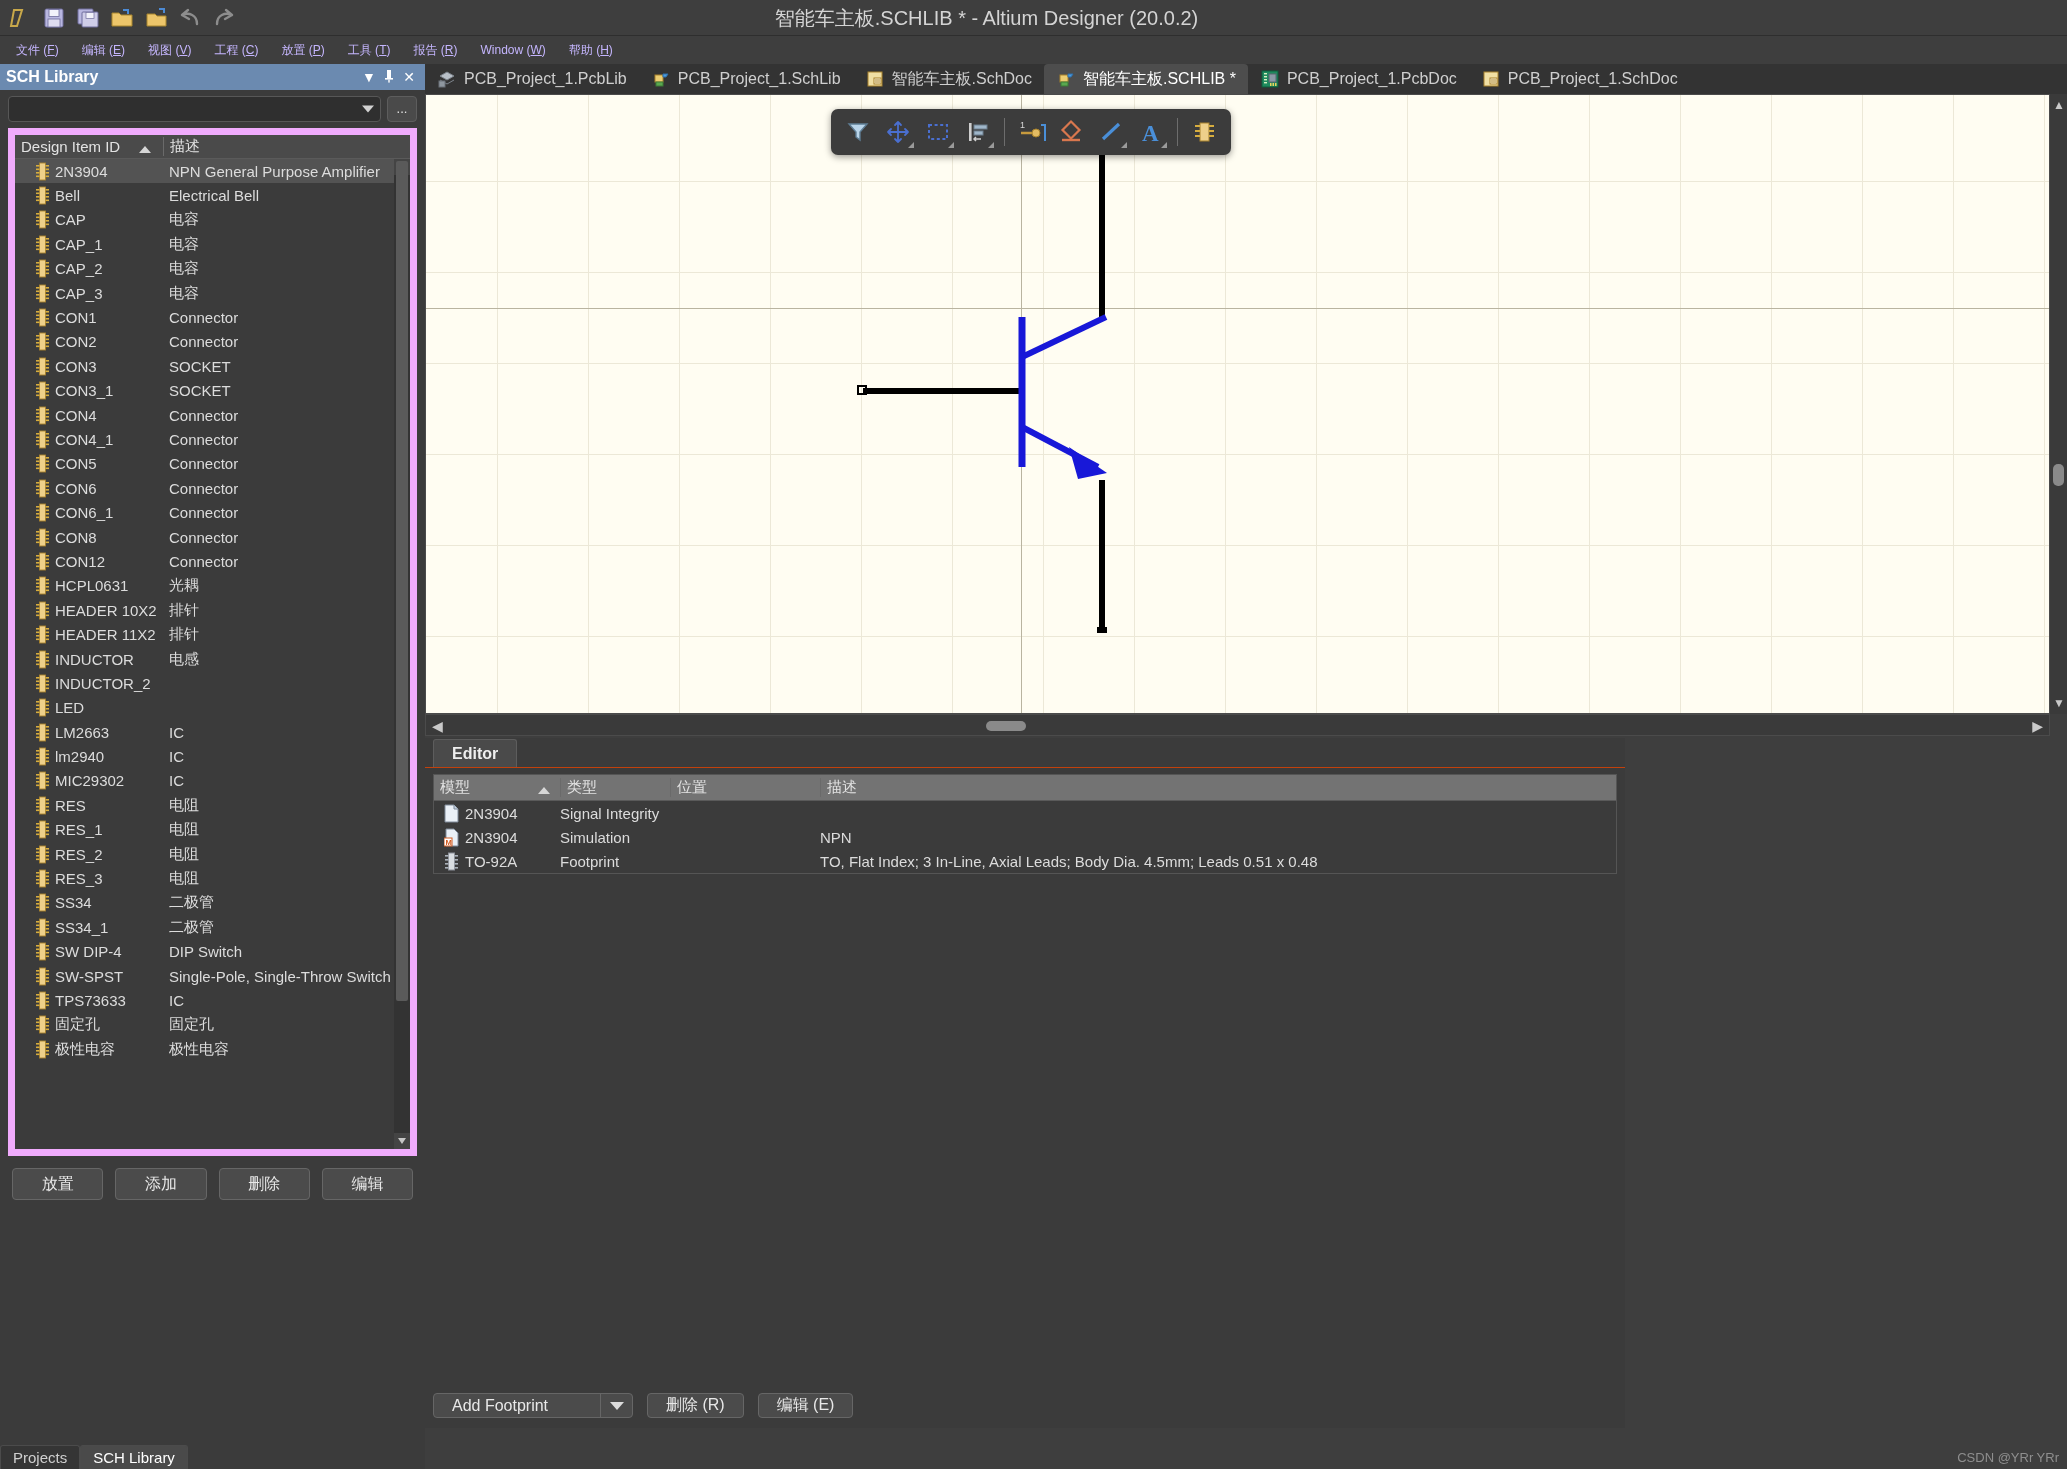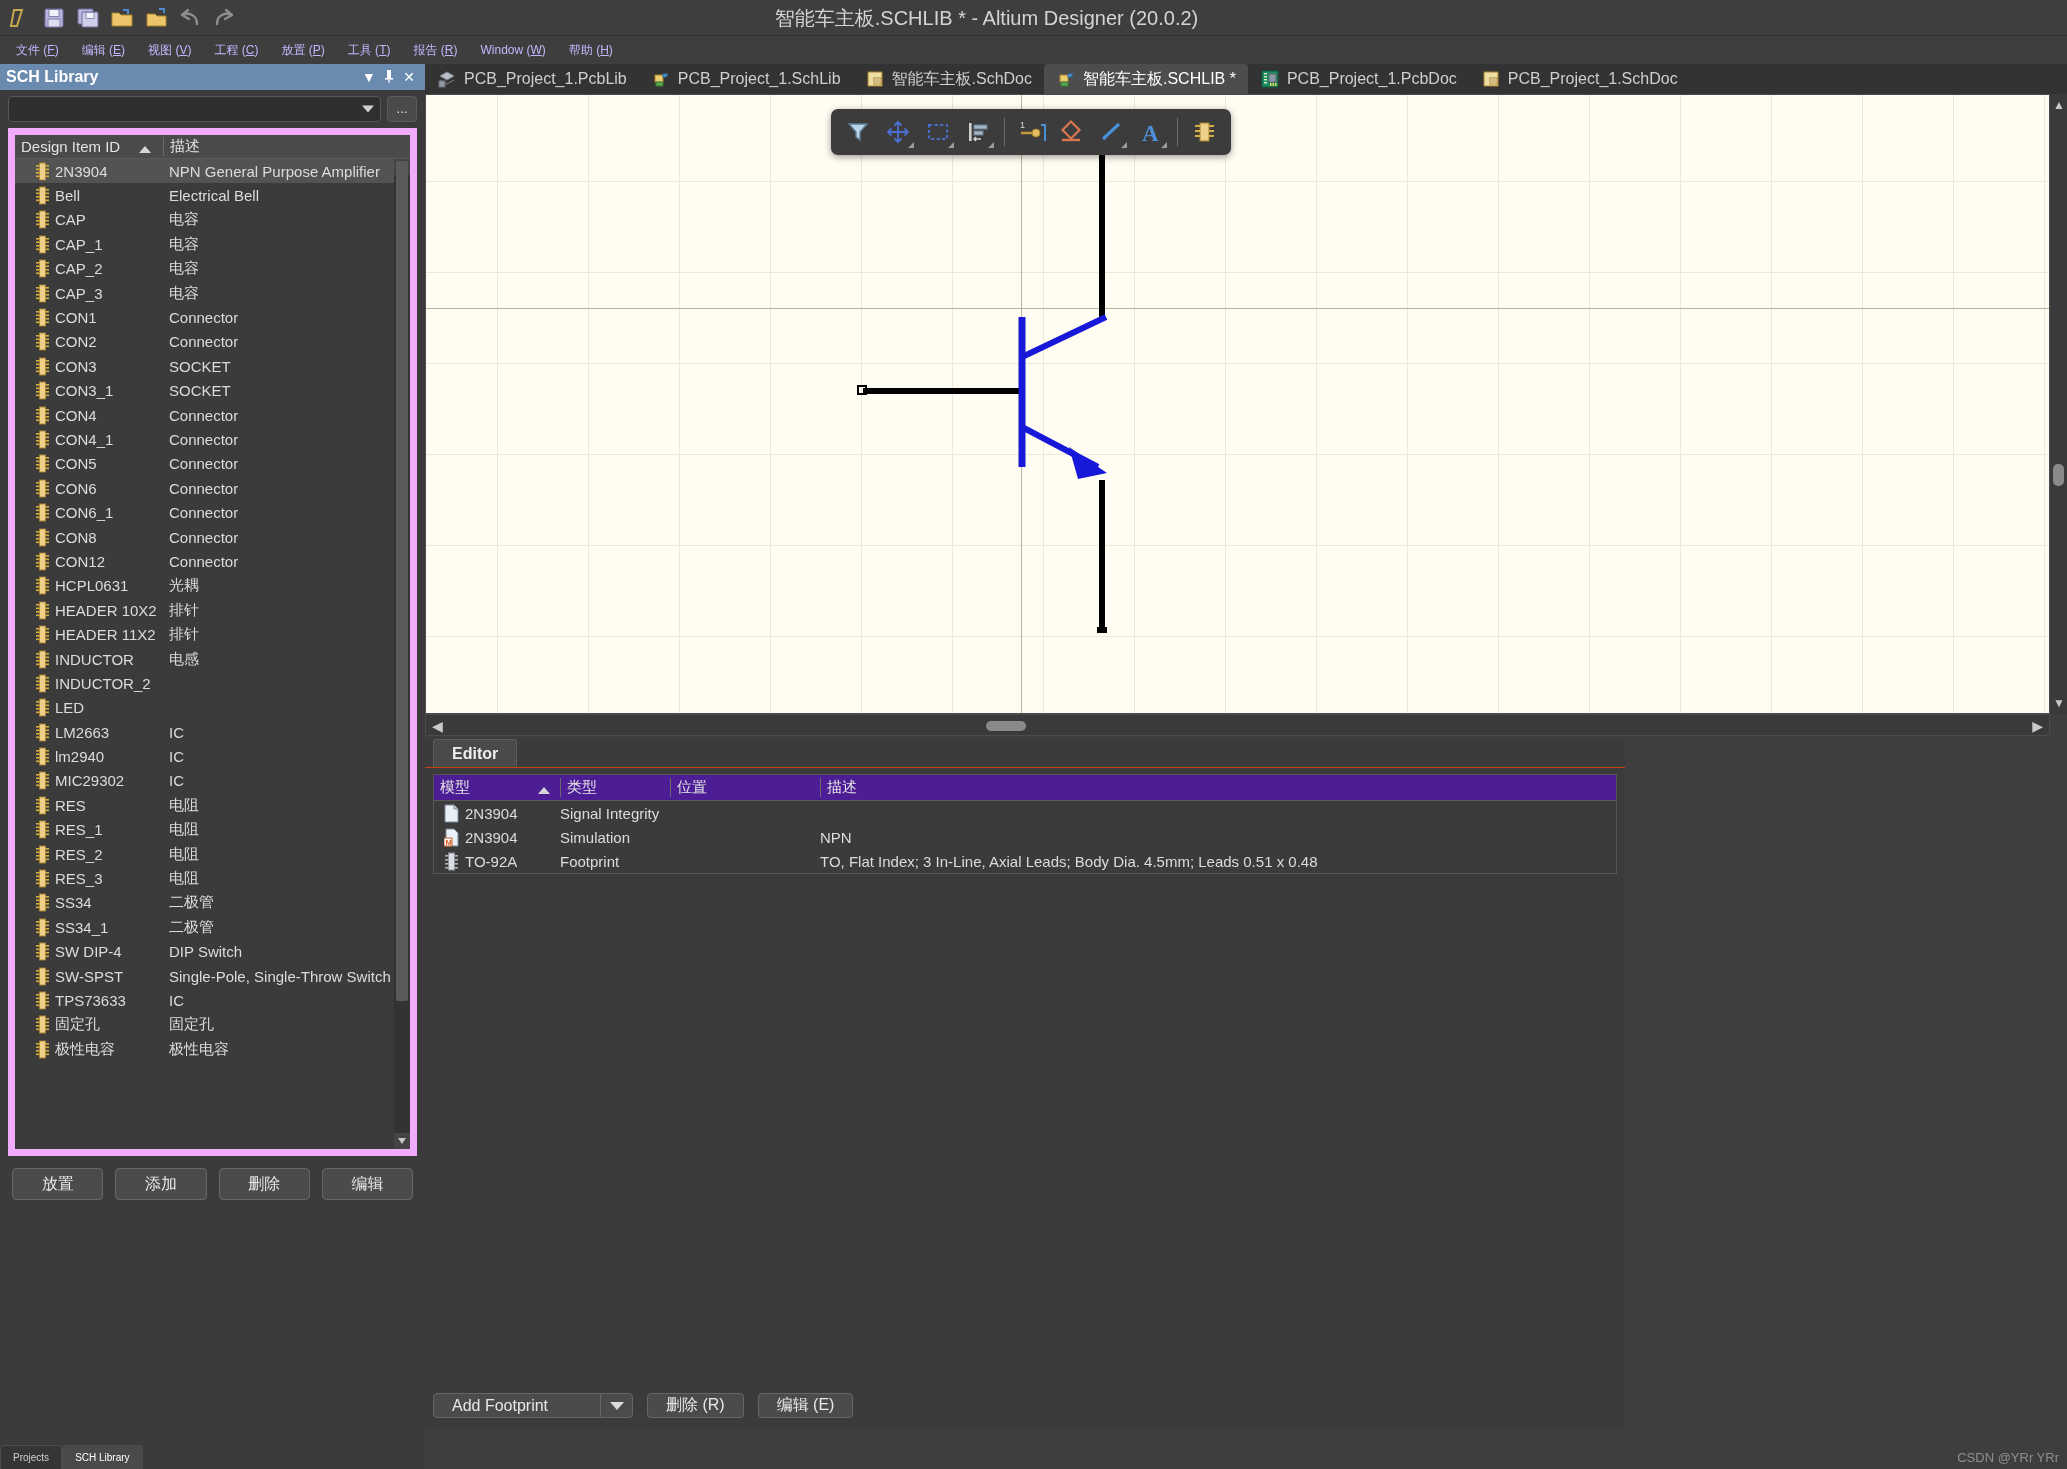--- a/index.html
+++ b/index.html
@@ -57,21 +57,21 @@
   .vscroll { position:absolute; right:0; top:24px; bottom:0; width:16px; background:#333; }
   .vthumb { position:absolute; left:2px; top:2px; width:12px; height:840px; background:#5a5a5a; border-radius:2px;}
   .varr { position:absolute; left:0; width:16px; height:16px; background:#444; }
   .varr.up { top:0; } .varr.dn { bottom:0; }
 
   .btn-row { display:flex; gap:12px; padding:12px 12px 6px 12px; }
   .pbtn { flex:1; height:32px; background:#4b4b4b; border:1px solid #666; border-radius:4px;
     color:#e8e8e8; font-size:16px; cursor:pointer; }
 
   .panel-tabs { position:absolute; left:0; bottom:0; height:26px; display:flex; align-items:flex-end; }
-  .ptab { height:24px; padding:0 12px; line-height:24px; font-size:10px; color:#cfcfcf;
+  .ptab { height:24px; padding:0 12px; line-height:24px; font-size:15px; color:#cfcfcf;
      background:#353535; border:1px solid #4b4b4b; border-bottom:none; border-radius:3px 3px 0 0; cursor:pointer;}
   .ptab.active { background:#4a4a4a; color:#fff; }
 
   
   .doctabs { position:absolute; left:425px; top:64px; width:1642px; height:30px;
     background:#333; display:flex; align-items:stretch; }
   .dtab { display:flex; align-items:center; gap:7px; padding:0 12px; font-size:16px;
     color:#cfcfcf; cursor:pointer; background:#333; }
   .dtab.active { background:#4d4d4d; color:#ffffff; border-radius:4px 4px 0 0; }
 
@@ -103,21 +103,21 @@
   .cv-thumb { position:absolute; left:3px; top:370px; width:11px; height:22px; background:#8a8a8a; border-radius:5px;}
   .cv-arr { position:absolute; left:3px; color:#c9c9c9; font-size:12px; }
 
   
   .editor { position:absolute; left:425px; top:738px; width:1200px; height:690px; background:#3b3b3b; }
   .etab-bar { height:30px; display:flex; align-items:flex-end; padding-left:8px; background:#3b3b3b;
     border-bottom:1px solid #c2410c; }
   .etab { height:28px; padding:0 18px; line-height:28px; font-size:16px; font-weight:bold; color:#eee;
     background:#4a4a4a; border:1px solid #5d5d5d; border-bottom:none; border-radius:3px 3px 0 0; cursor:pointer; }
   .mgrid { margin:6px 8px 0 8px; border:1px solid #555; }
-  .mhead { display:flex; height:26px; background:#4c1d95; color:#e2e2e2; font-size:15px;
+  .mhead { display:flex; height:26px; background:#737373; color:#e2e2e2; font-size:15px;
     align-items:center; border-bottom:1px solid #5a5a5a; }
   .mh { position:relative; padding-left:6px; border-left:1px solid #6a6a6a; }
   .mh:first-child { border-left:none; }
   .mh.c1 { width:126px; } .mh.c2 { width:110px; } .mh.c3 { width:150px; } .mh.c4 { flex:1; }
   .mh .sortu { position:absolute; right:10px; top:9px; width:0;height:0;
     border-left:6px solid transparent;border-right:6px solid transparent;border-bottom:7px solid #d6d6d6;}
   .mrow { display:flex; align-items:center; height:24px; font-size:15px; color:#dcdcdc; }
   .mc1 { width:126px; display:flex; align-items:center; gap:6px; padding-left:10px;}
   .mc2 { width:110px; } .mc3 { width:150px; } .mc4 { flex:1; }
 

